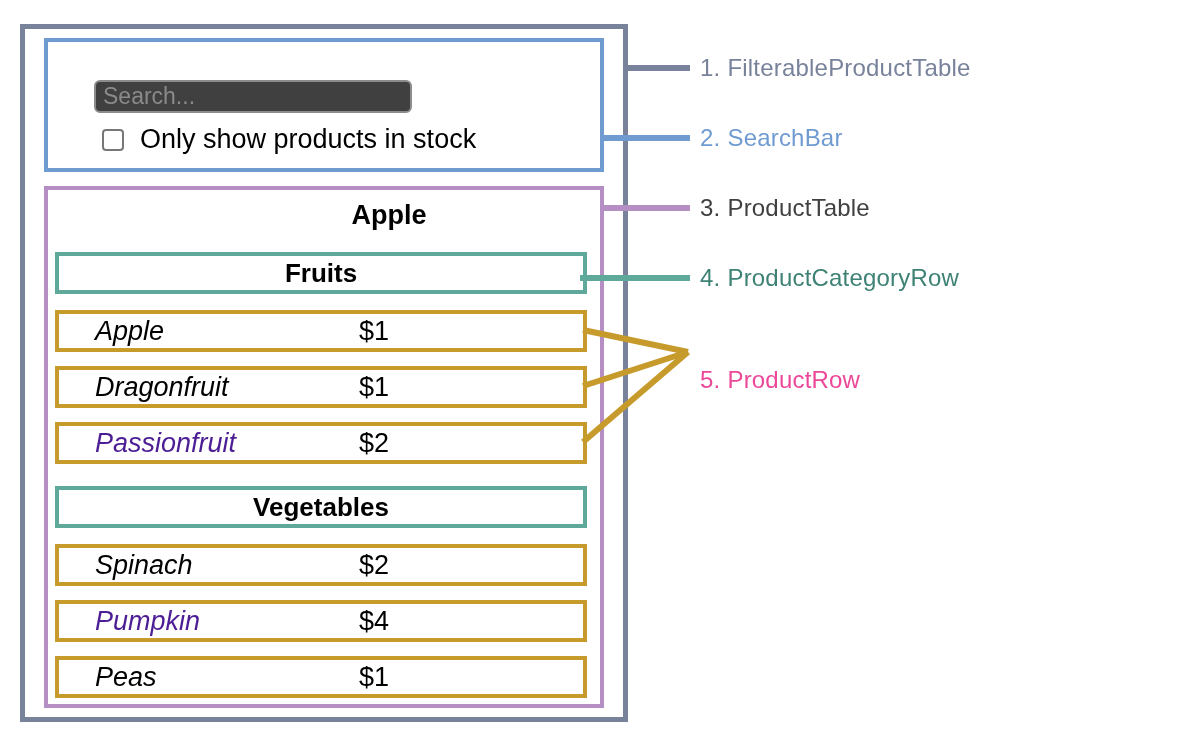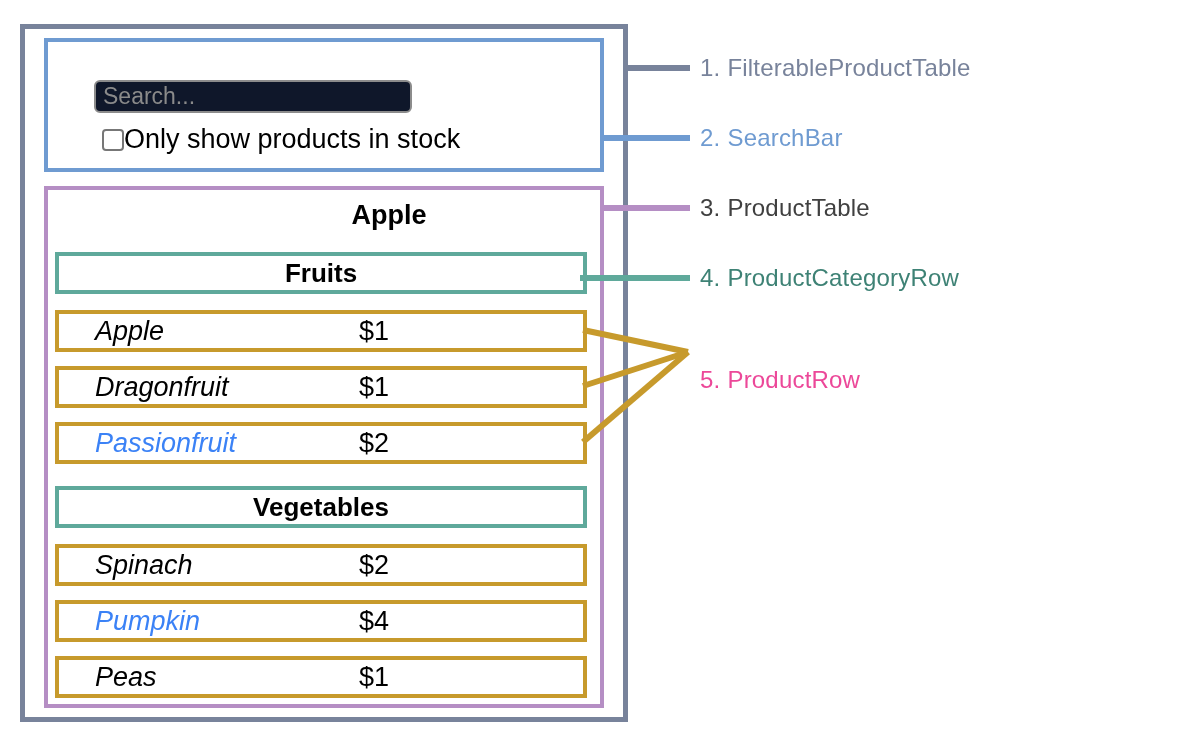--- a/index.html
+++ b/index.html
@@ -52,36 +52,36 @@
 
   .search-input {
     position: absolute;
     left: 46px;
     top: 38px;
     width: 318px;
     height: 33px;
     box-sizing: border-box;
     border: 2px solid #8c8c8c;
     border-radius: 6px;
-    background: #0f172a;
+    background: #404040;
     color: #8a8a8a;
     font-size: 23px;
     line-height: 29px;
     padding: 0 7px;
     white-space: nowrap;
     overflow: hidden;
   }
 
   .checkbox-row {
     position: absolute;
     left: 54px;
     top: 84px;
     display: flex;
     align-items: center;
-    gap: 0;
+    gap: 16px;
   }
   .checkbox-glyph {
     width: 22px;
     height: 22px;
     box-sizing: border-box;
     border: 2px solid #777777;
     border-radius: 4px;
     background: #ffffff;
     flex: 0 0 auto;
   }
@@ -174,21 +174,21 @@
     position: absolute;
     left: 36px;
     top: 0;
     font-size: 27px;
     line-height: 34px;
     color: #000000;
     white-space: nowrap;
     font-style: italic;
   }
   .cell-name.out-of-stock {
-    color: #3b82f6;
+    color: #4c1d95;
   }
   .cell-price {
     position: absolute;
     left: 300px;
     top: 0;
     font-size: 27px;
     line-height: 34px;
     color: #000000;
     white-space: nowrap;
   }

